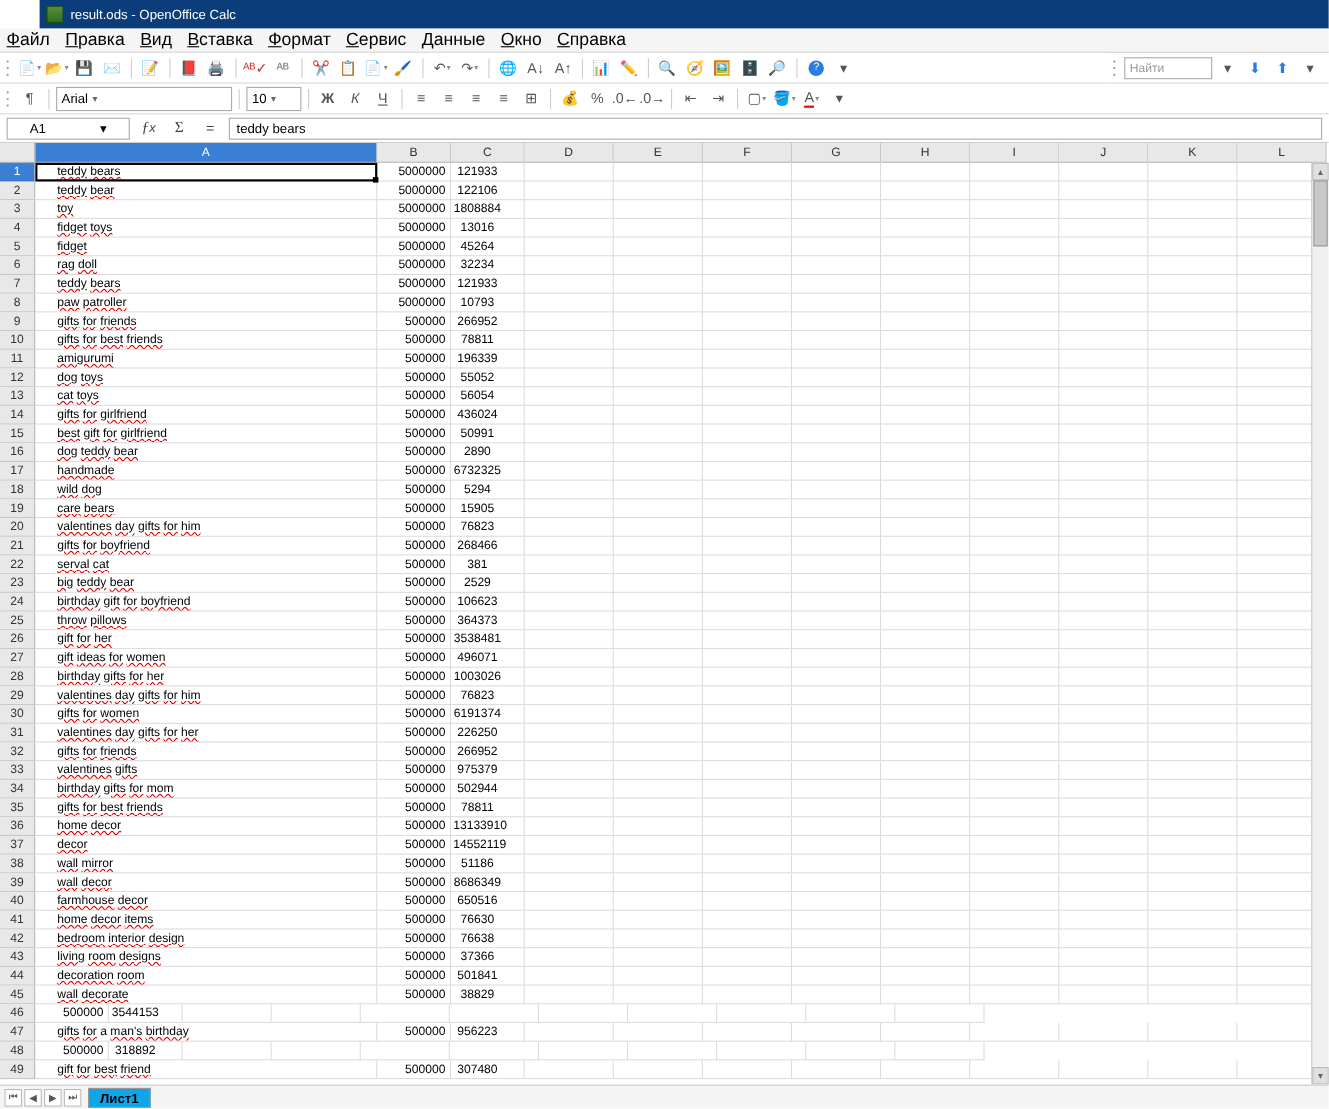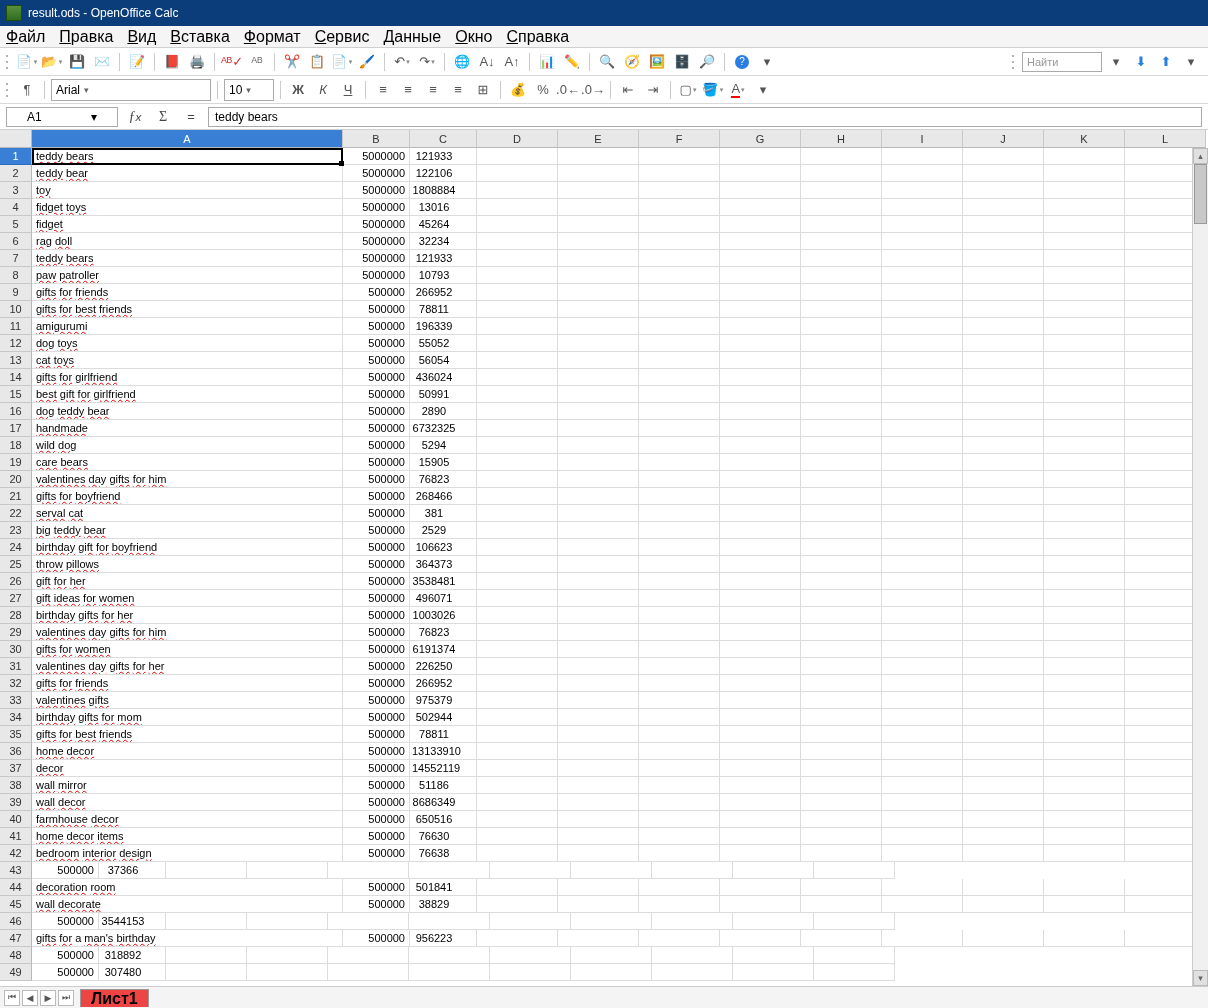--- a/index.html
+++ b/index.html
@@ -1,19 +1,19 @@
 <!DOCTYPE html>
 <html><head>
 <meta charset="utf-8">
 <style>
 * { box-sizing: border-box; margin: 0; padding: 0; font-family: "Segoe UI", Tahoma, sans-serif; }
 body { width: 1208px; height: 1008px; background: #fff; overflow: hidden; font-size: 12px; }
 
 
-.titlebar { background: #0b3d7a; height: 26px; display: flex; align-items: center; padding: 0 6px; color: #fff; }
+.titlebar { background: #0b3d7a; height: 26px; display: flex; align-items: center; padding: 0 6px; color: #fff; margin-left: 36px; }
 .titlebar .icon { width: 16px; height: 16px; background: linear-gradient(#5a8f3d,#2e6e1e); border: 1px solid #1c4d0f; margin-right: 6px; }
 .titlebar .title { font-size: 12px; }
 
 
 .menubar { background: #f5f5f5; height: 22px; display: flex; align-items: center; padding: 0 6px; border-bottom: 1px solid #d0d0d0; }
 .menubar span { margin-right: 14px; font-size: 16px; cursor: default; }
 .menubar span u { text-decoration: underline; }
 
 
 .toolbar { background: #fff; border-bottom: 1px solid #d8d8d8; display: flex; align-items: center; padding: 2px 6px; gap: 3px; height: 28px; }
@@ -43,32 +43,32 @@
 .corner { width: 32px; height: 18px; background: #e8e8e8; border-right: 1px solid #b8b8b8; border-bottom: 1px solid #b8b8b8; }
 .rh { width: 32px; height: 17px; background: #e8e8e8; border-right: 1px solid #b8b8b8; border-bottom: 1px solid #c8c8c8; text-align: center; font-size: 11px; line-height: 17px; color: #333; }
 .rh.sel { background: #3a7fd6; color: #fff; border-bottom-color: #2a6cc0; }
 .cols { display: flex; flex-direction: column; flex: 1; overflow: hidden; }
 .colhdrs { display: flex; height: 18px; }
 .ch { height: 18px; background: #e8e8e8; border-right: 1px solid #c8c8c8; border-bottom: 1px solid #b8b8b8; text-align: center; font-size: 11px; line-height: 18px; color: #333; }
 .ch.sel { background: #3a7fd6; color: #fff; }
 .gridbody { position: relative; }
 .row { display: flex; height: 17px; }
 .cell { height: 17px; border-right: 1px solid #dcdcdc; border-bottom: 1px solid #dcdcdc; font-size: 11px; line-height: 17px; padding: 0 2px; overflow: hidden; white-space: nowrap; }
-.col-A { width: 311px; text-align: left; padding-left: 4px; }
+.col-A { width: 311px; text-align: left; padding-left: 20px; }
 .col-B { width: 67px; text-align: right; padding-right: 4px; }
 .col-C { width: 67px; text-align: center; padding-right: 20px; }
 .col-D, .col-E, .col-F, .col-G, .col-H, .col-I, .col-J, .col-K, .col-L { width: 81px; }
 .cursor { position: absolute; top: 0; left: 0; width: 311px; height: 17px; border: 2px solid #000; pointer-events: none; }
 .cursor::after { content: ""; position: absolute; right: -3px; bottom: -3px; width: 5px; height: 5px; background: #000; }
 .redline { text-decoration: underline; text-decoration-color: #d00; text-decoration-style: wavy; text-decoration-thickness: 1px; }
 
 
 .sheettabs { height: 22px; background: #f4f4f4; border-top: 1px solid #ccc; display: flex; align-items: center; padding: 0 4px; gap: 2px; }
 .navbtn { width: 16px; height: 16px; border: 1px solid #bbb; background: #fff; font-size: 9px; display: flex; align-items: center; justify-content: center; color: #555; }
-.tab { height: 18px; background: #ef4444; border: 1px solid #999; border-bottom: none; padding: 0 10px; font-size: 16px; line-height: 18px; font-weight: bold; margin-left: 4px; position: relative; }
+.tab { height: 18px; background: #0ea5e9; border: 1px solid #999; border-bottom: none; padding: 0 10px; font-size: 12px; line-height: 18px; font-weight: bold; margin-left: 4px; position: relative; }
 
 
 .vscroll { position: absolute; right: 0; top: 18px; bottom: 0; width: 16px; background: #f0f0f0; border-left: 1px solid #ccc; }
 .vscroll .up, .vscroll .down { height: 16px; background: #e0e0e0; border: 1px solid #bbb; text-align: center; font-size: 9px; line-height: 14px; color: #666; }
 .vscroll .thumb { position: absolute; top: 16px; left: 1px; right: 1px; height: 60px; background: #c8c8c8; border: 1px solid #999; }
 </style>
 </head>
 <body>
 
 <div class="titlebar">
@@ -869,20 +869,21 @@
           <div class="cell col-E"></div>
           <div class="cell col-F"></div>
           <div class="cell col-G"></div>
           <div class="cell col-H"></div>
           <div class="cell col-I"></div>
           <div class="cell col-J"></div>
           <div class="cell col-K"></div>
           <div class="cell col-L"></div>
         </div>
         <div class="row">
+          <div class="cell col-A"><span class="redline">living</span> <span class="redline">room</span> <span class="redline">designs</span></div>
           <div class="cell col-B">500000</div>
           <div class="cell col-C">37366</div>
           <div class="cell col-D"></div>
           <div class="cell col-E"></div>
           <div class="cell col-F"></div>
           <div class="cell col-G"></div>
           <div class="cell col-H"></div>
           <div class="cell col-I"></div>
           <div class="cell col-J"></div>
           <div class="cell col-K"></div>
@@ -950,20 +951,21 @@
           <div class="cell col-E"></div>
           <div class="cell col-F"></div>
           <div class="cell col-G"></div>
           <div class="cell col-H"></div>
           <div class="cell col-I"></div>
           <div class="cell col-J"></div>
           <div class="cell col-K"></div>
           <div class="cell col-L"></div>
         </div>
         <div class="row">
+          <div class="cell col-A"><span class="redline">gift</span> <span class="redline">for</span> <span class="redline">best</span> <span class="redline">friend</span></div>
           <div class="cell col-B">500000</div>
           <div class="cell col-C">307480</div>
           <div class="cell col-D"></div>
           <div class="cell col-E"></div>
           <div class="cell col-F"></div>
           <div class="cell col-G"></div>
           <div class="cell col-H"></div>
           <div class="cell col-I"></div>
           <div class="cell col-J"></div>
           <div class="cell col-K"></div>

